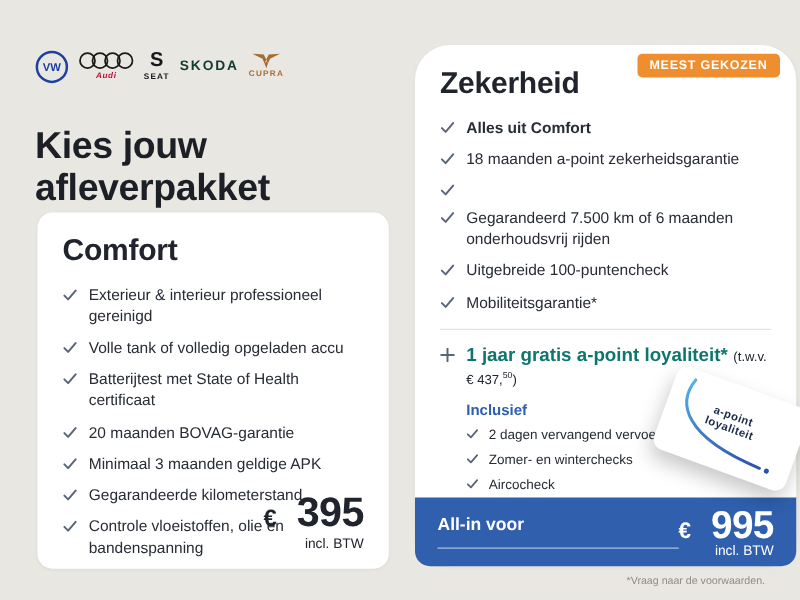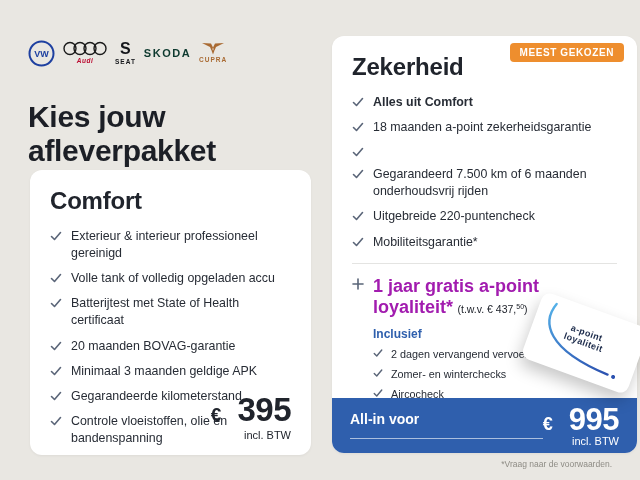--- a/index.html
+++ b/index.html
@@ -28,21 +28,21 @@
     position:absolute;left:28px;top:80px;width:250px;
     font-size:30px;line-height:1.14;font-weight:700;color:#1C1F26;letter-spacing:-.3px;
   }
 
   
   .card{
     position:absolute;background:#FFFFFF;border-radius:12px;
     box-shadow:0 1px 3px rgba(0,0,0,0.05);
   }
   .card-comfort{left:30px;top:170px;width:281px;height:285px;padding:0;}
-  .card-zeker{left:332px;top:36px;width:305px;height:417px;}
+  .card-zeker{left:332px;top:36px;width:305px;height:417px;border-radius:28px;}
 
   .card-inner{padding:17px 20px 0 20px;position:relative;}
   .card-title{font-size:24px;font-weight:700;color:#20242C;margin:0 0 13px 0;letter-spacing:-.2px;}
 
   ul.checklist{list-style:none;margin:0;padding:0;}
   ul.checklist li{
     display:flex;gap:9px;align-items:flex-start;
     font-size:12.4px;line-height:1.38;color:#272C35;
     margin-bottom:8px;
   }
@@ -63,21 +63,21 @@
     font-size:10px;font-weight:700;letter-spacing:.6px;
     padding:4px 10px;border-radius:4px;
   }
 
   .divider{border:none;border-top:1px solid #E4E4E2;margin:12px 0 12px 0;}
 
   
   .addon{position:relative;}
   .addon-head{display:flex;gap:9px;align-items:flex-start;}
   .addon-head .pls{flex:0 0 auto;margin-top:2px;}
-  .addon-title{font-size:18px;font-weight:700;color:#a21caf;}
+  .addon-title{font-size:15px;font-weight:700;color:#0f766e;}
   .addon-value{font-size:10.5px;font-weight:400;color:#20242C;}
   .addon-value sup{font-size:7px;}
   .inclusief{margin:9px 0 6px 21px;font-size:12px;font-weight:700;color:#2E5FAD;}
   ul.sublist{list-style:none;margin:0 0 0 21px;padding:0;max-width:160px;}
   ul.sublist li{display:flex;gap:8px;align-items:flex-start;font-size:10.8px;line-height:1.3;color:#272C35;margin-bottom:6px;}
   ul.sublist li .chk{flex:0 0 auto;margin-top:1px;}
 
   
   .loyalty-card{
     position:absolute;right:-4px;top:272px;width:112px;height:70px;
@@ -224,21 +224,21 @@
         <li style="max-width:235px;">
           <svg class="chk" width="12" height="12" viewBox="0 0 12 12">
               <polyline points="1.5,6.5 4.5,9.5 10.5,2.5" fill="none" stroke="#5A6578" stroke-width="1.6" stroke-linecap="round" stroke-linejoin="round"></polyline>
             </svg>
           <span>Gegarandeerd 7.500 km of 6 maanden onderhoudsvrij rijden</span>
         </li>
         <li>
           <svg class="chk" width="12" height="12" viewBox="0 0 12 12">
               <polyline points="1.5,6.5 4.5,9.5 10.5,2.5" fill="none" stroke="#5A6578" stroke-width="1.6" stroke-linecap="round" stroke-linejoin="round"></polyline>
             </svg>
-          <span>Uitgebreide 220-puntencheck</span>
+          <span>Uitgebreide 100-puntencheck</span>
         </li>
         <li>
           <svg class="chk" width="12" height="12" viewBox="0 0 12 12">
               <polyline points="1.5,6.5 4.5,9.5 10.5,2.5" fill="none" stroke="#5A6578" stroke-width="1.6" stroke-linecap="round" stroke-linejoin="round"></polyline>
             </svg>
           <span>Mobiliteitsgarantie*</span>
         </li>
       </ul>
 
       <hr class="divider">

